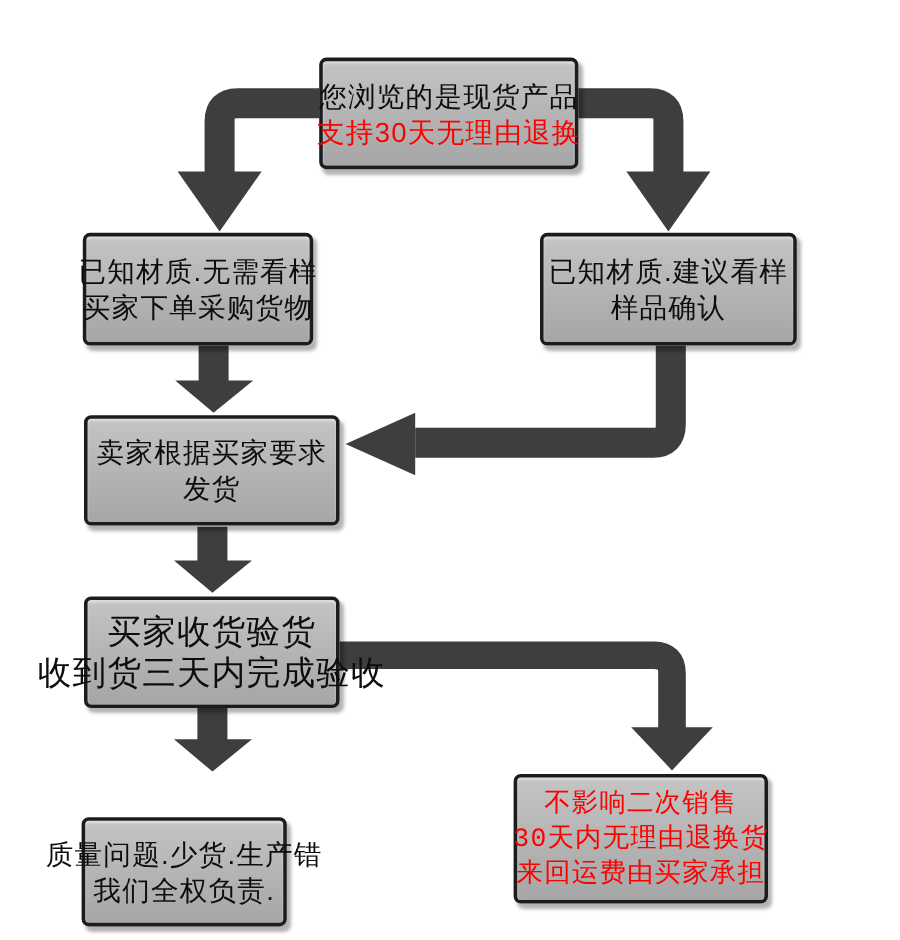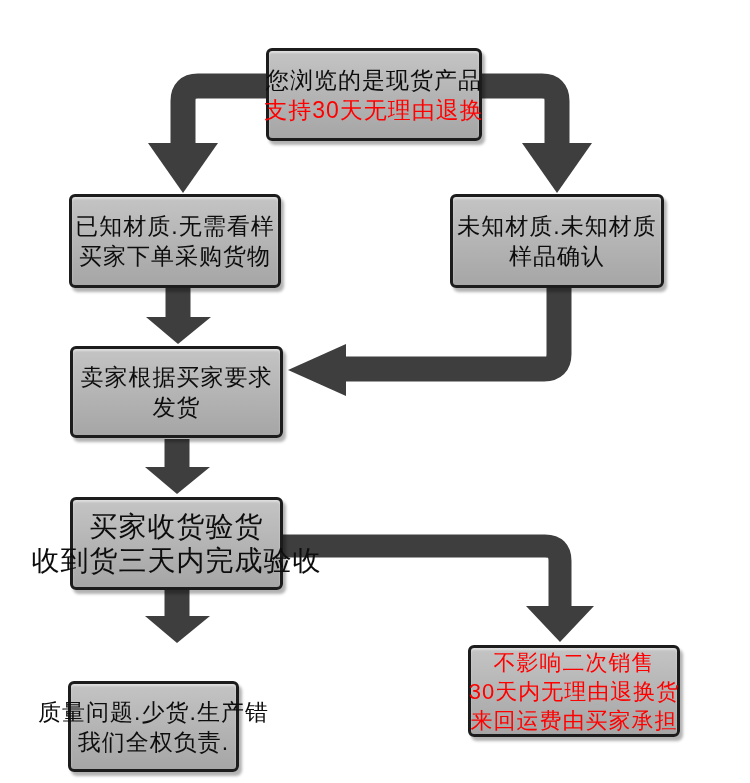--- a/index.html
+++ b/index.html
@@ -30,26 +30,26 @@
     border-radius:6px;
     box-shadow:3px 4px 3px rgba(0,0,0,0.30), inset 0 2px 2px rgba(255,255,255,0.45);
     display:flex;flex-direction:column;justify-content:center;align-items:center;
     color:var(--text);
     font-size:23px;line-height:30px;letter-spacing:1px;
     text-align:center;
   }
   .node .line{white-space:nowrap;}
   .line--red{color:var(--accent-red);}
   .n-browse {left:266px;top:48px; width:216px;height:93px;}
-  .n-known  {left:69px; top:194px;width:212px;height:94px;}
+  .n-known  {left:69px; top:194px;width:192px;height:94px;}
   .n-unknown{left:450px;top:194px;width:214px;height:94px;}
   .n-ship   {left:70px; top:346px;width:213px;height:92px;}
   .n-inspect{left:70px; top:497px;width:213px;height:93px;font-size:28px;line-height:34px;}
   .n-quality{left:68px; top:681px;width:171px;height:91px;}
-  .n-return {left:468px;top:645px;width:212px;height:92px;line-height:29px;font-size:22px;}
+  .n-return {left:428px;top:645px;width:212px;height:108px;line-height:29px;font-size:22px;font-family:Liberation Mono, monospace;}
 </style>
 </head>
 <body>
 
 <div class="canvas">
 
   <svg class="arrow-layer" width="750" height="783" viewBox="0 0 750 783">
 
     <g>
       <path class="arrow-shaft" d="M266 86 L198 86 Q183 86 183 101 L183 146"></path>
@@ -91,21 +91,21 @@
     <span class="line">您浏览的是现货产品</span>
     <span class="line line--red">支持30天无理由退换</span>
   </div>
 
   <div class="node n-known">
     <span class="line">已知材质.无需看样</span>
     <span class="line">买家下单采购货物</span>
   </div>
 
   <div class="node n-unknown">
-    <span class="line">未知材质.未知材质</span>
+    <span class="line">已知材质.建议看样</span>
     <span class="line">样品确认</span>
   </div>
 
   <div class="node n-ship">
     <span class="line">卖家根据买家要求</span>
     <span class="line">发货</span>
   </div>
 
   <div class="node n-inspect">
     <span class="line">买家收货验货</span>

